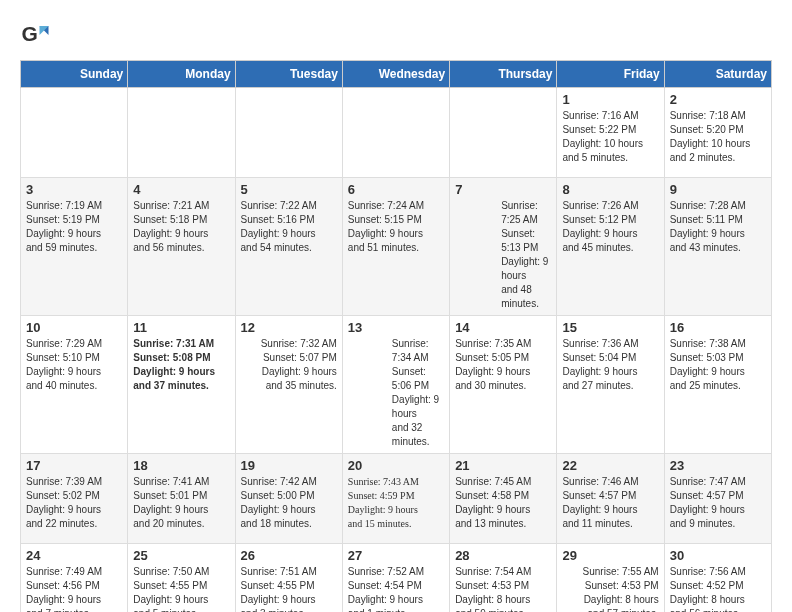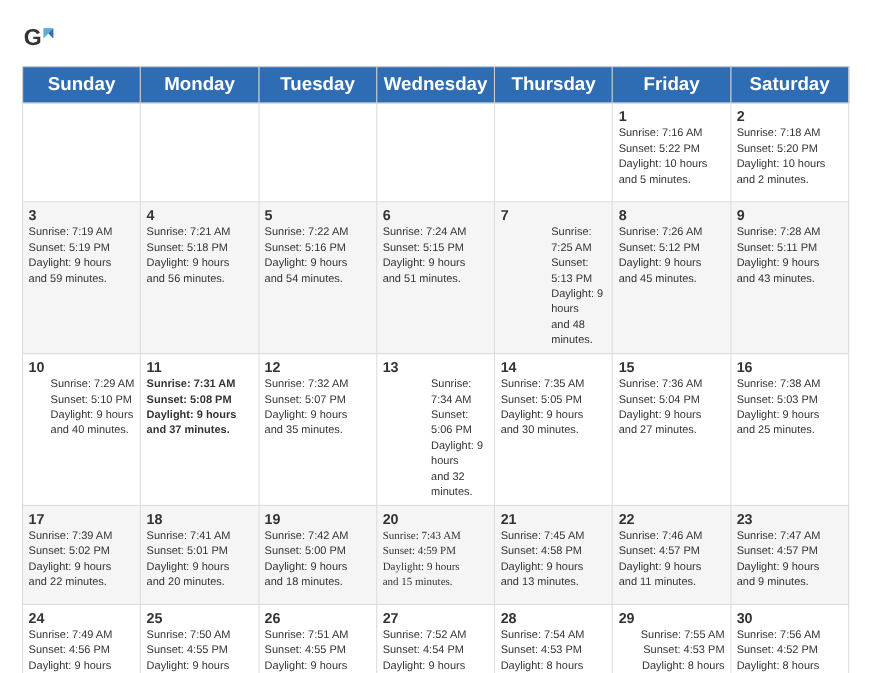--- a/index.html
+++ b/index.html
@@ -49,22 +49,22 @@
     }
     table {
       width: 100%;
       border-collapse: collapse;
       table-layout: fixed;
     }
     thead tr th {
       background-color: #2e6db4;
       color: white;
       padding: 6px 4px;
-      font-size: 17px;
-      text-align: center;
+      font-size: 12px;
+      text-align: right;
       border: 1px solid #ccc;
     }
     tbody tr td {
       border: 1px solid #ddd;
       padding: 4px 5px;
       vertical-align: top;
       font-size: 10.5px;
       color: #333;
       background: #fff;
       height: 90px;
@@ -192,35 +192,35 @@
           <span class="day-number">9</span>
           <div class="day-info" style="white-space: pre-line;">Sunrise: 7:28 AM
 Sunset: 5:11 PM
 Daylight: 9 hours
 and 43 minutes.</div>
         </td>
       </tr>
       <tr>
         <td>
           <span class="day-number">10</span>
-          <div class="day-info" style="white-space: pre-line; margin-left: 20px;">Sunrise: 7:29 AM
+          <div class="day-info" style="white-space: pre-line;">Sunrise: 7:29 AM
 Sunset: 5:10 PM
 Daylight: 9 hours
 and 40 minutes.</div>
         </td>
         <td>
           <span class="day-number">11</span>
           <div class="day-info" style="white-space: pre-line; font-weight: bold;">Sunrise: 7:31 AM
 Sunset: 5:08 PM
 Daylight: 9 hours
 and 37 minutes.</div>
         </td>
         <td>
           <span class="day-number">12</span>
-          <div class="day-info" style="white-space: pre-line;">Sunrise: 7:32 AM
+          <div class="day-info" style="white-space: pre-line; text-align: right;">Sunrise: 7:32 AM
 Sunset: 5:07 PM
 Daylight: 9 hours
 and 35 minutes.</div>
         </td>
         <td>
           <span class="day-number">13</span>
           <div class="day-info" style="white-space: pre-line; margin-left: 44px;">Sunrise: 7:34 AM
 Sunset: 5:06 PM
 Daylight: 9 hours
 and 32 minutes.</div>

